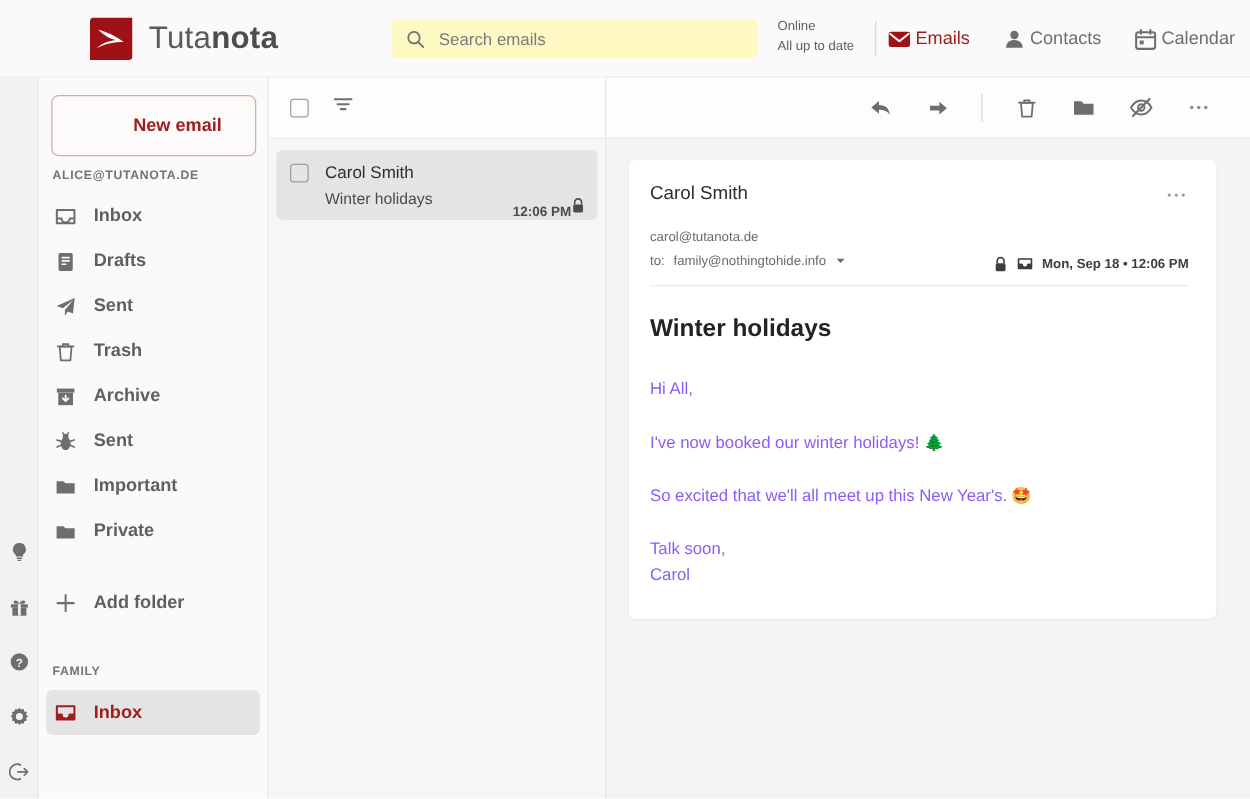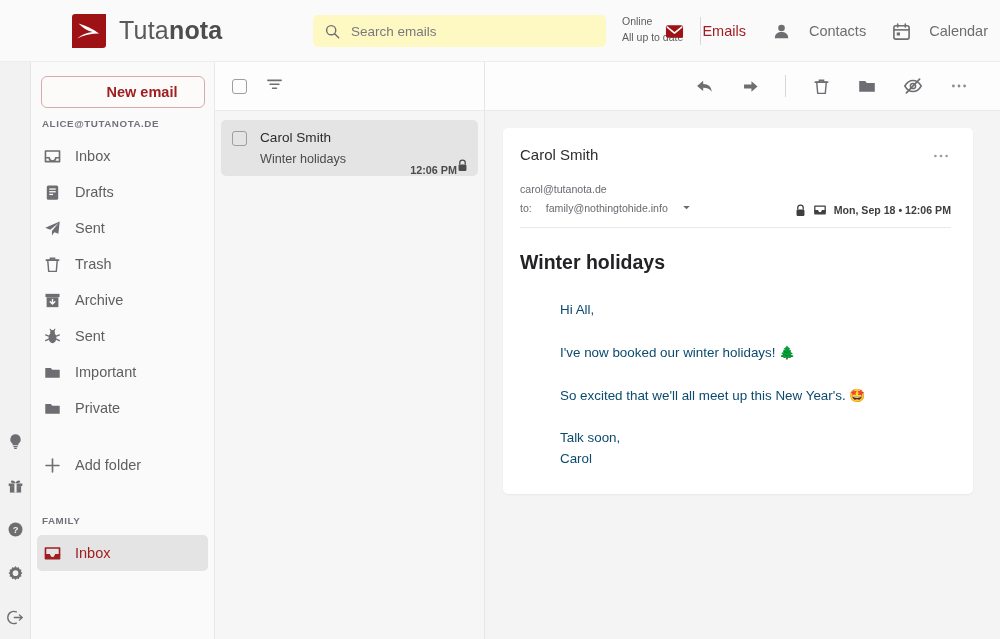--- a/index.html
+++ b/index.html
@@ -36,21 +36,21 @@
   .status-block {
     position: absolute; left: 622px; top: 13px;
     font-size: 10.5px; color: #5d5d5d; line-height: 1.55;
   }
   .hdr-divider {
     position: absolute; left: 700px; top: 17px;
     width: 1px; height: 28px; background: #d8d8d8;
   }
 
   .hdr-nav { position: absolute; right: 12px; top: 0; height: 62px; display: flex; align-items: center; gap: 26px; }
-  .hdr-nav-item { display: flex; align-items: center; gap: 18px; font-size: 14.5px; color: #6e6e72; cursor: pointer; }
+  .hdr-nav-item { display: flex; align-items: center; gap: 3px; font-size: 14.5px; color: #6e6e72; cursor: pointer; }
   .hdr-nav-item.active { color: #a01e20; }
 
   
   .body { flex: 1; display: flex; min-height: 0; }
 
   
   .rail {
     width: 31px; min-width: 31px; background: #f2f2f2;
     border-right: 1px solid #e4e4e4;
     display: flex; flex-direction: column; align-items: center;
@@ -59,38 +59,38 @@
   .rail-icon { width: 20px; height: 20px; display: flex; align-items: center; justify-content: center; cursor: pointer; }
 
   
   .sidebar {
     width: 183px; min-width: 183px;
     background: #fafafa;
     position: relative; overflow: hidden;
   }
   .newmail-btn {
     margin: 14px 9px 0 10px;
-    height: 32px; border: 1px solid #d9aaac; border-radius: 6px;
+    height: 49px; border: 1px solid #d9aaac; border-radius: 6px;
     background: #fdfafa; color: #9e1e22;
     font-size: 14.5px; font-weight: 700;
     display: flex; align-items: center; justify-content: center; cursor: pointer; padding-left: 38px;
   }
   .side-head {
     font-size: 9.8px; font-weight: 700; letter-spacing: .55px;
     color: #72727a; padding: 0 0 0 11px;
     height: 30px; display: flex; align-items: center;
   }
   .side-head.with-action { justify-content: space-between; padding-right: 14px; }
   .folders-head-sp { margin-top: 22px; }
   .family-head-sp { margin-top: 22px; }
   .side-item {
     height: 36px; margin: 0 6px; padding-left: 5px;
     display: flex; align-items: center; gap: 12px;
     border-radius: 5px; cursor: pointer;
-    font-size: 14.5px; color: #5f5f63;
+    font-size: 14.5px; color: #5f5f63; font-weight: bold;
   }
   .side-item.selected { background: #e4e4e4; color: #a01e20; }
   .side-ico { width: 21px; height: 21px; display: flex; align-items: center; justify-content: center; flex: none; }
 
   
   .listcol {
     width: 270px; min-width: 270px;
     background: #f6f6f6;
     border-left: 1px solid #e8e8e8;
     display: flex; flex-direction: column;
@@ -130,25 +130,25 @@
   .card {
     margin: 17px 27px 0 18px; background: #ffffff;
     border-radius: 5px; padding: 18px 22px 24px 17px;
     box-shadow: 0 1px 2px rgba(0,0,0,.05);
   }
   .card-top { display: flex; align-items: flex-start; justify-content: space-between; }
   .card-sender { font-size: 15px; color: #2e2e31; }
   .meta-row { display: flex; align-items: flex-end; justify-content: space-between; margin-top: 10px;
                border-bottom: 1px solid #e9e9e9; padding-bottom: 10px; }
   .meta-left { font-size: 10.6px; color: #696970; line-height: 1.75; }
-  .meta-to { display: flex; align-items: center; gap: 14px; }
+  .meta-to { display: flex; align-items: center; gap: 7px; }
   .meta-right { display: flex; align-items: center; gap: 7px; font-size: 10.6px; font-weight: 700; color: #3e3e42; }
 
   .mail-title { font-size: 19.5px; font-weight: 700; color: #232326; margin-top: 23px; }
-  .mail-body { margin-top: 26px; font-size: 13.4px; color: #0c4a6e; line-height: 1.55; margin-left: 40px; }
+  .mail-body { margin-top: 26px; font-size: 13.4px; color: #8b5cf6; line-height: 1.55; }
   .mail-body p { margin-bottom: 22px; }
   .mail-body p.sig { margin-bottom: 0; }
   .emo { font-size: 13px; }
 </style>
 </head>
 <body>
 
 <div class="app">
 
   <div class="header">

